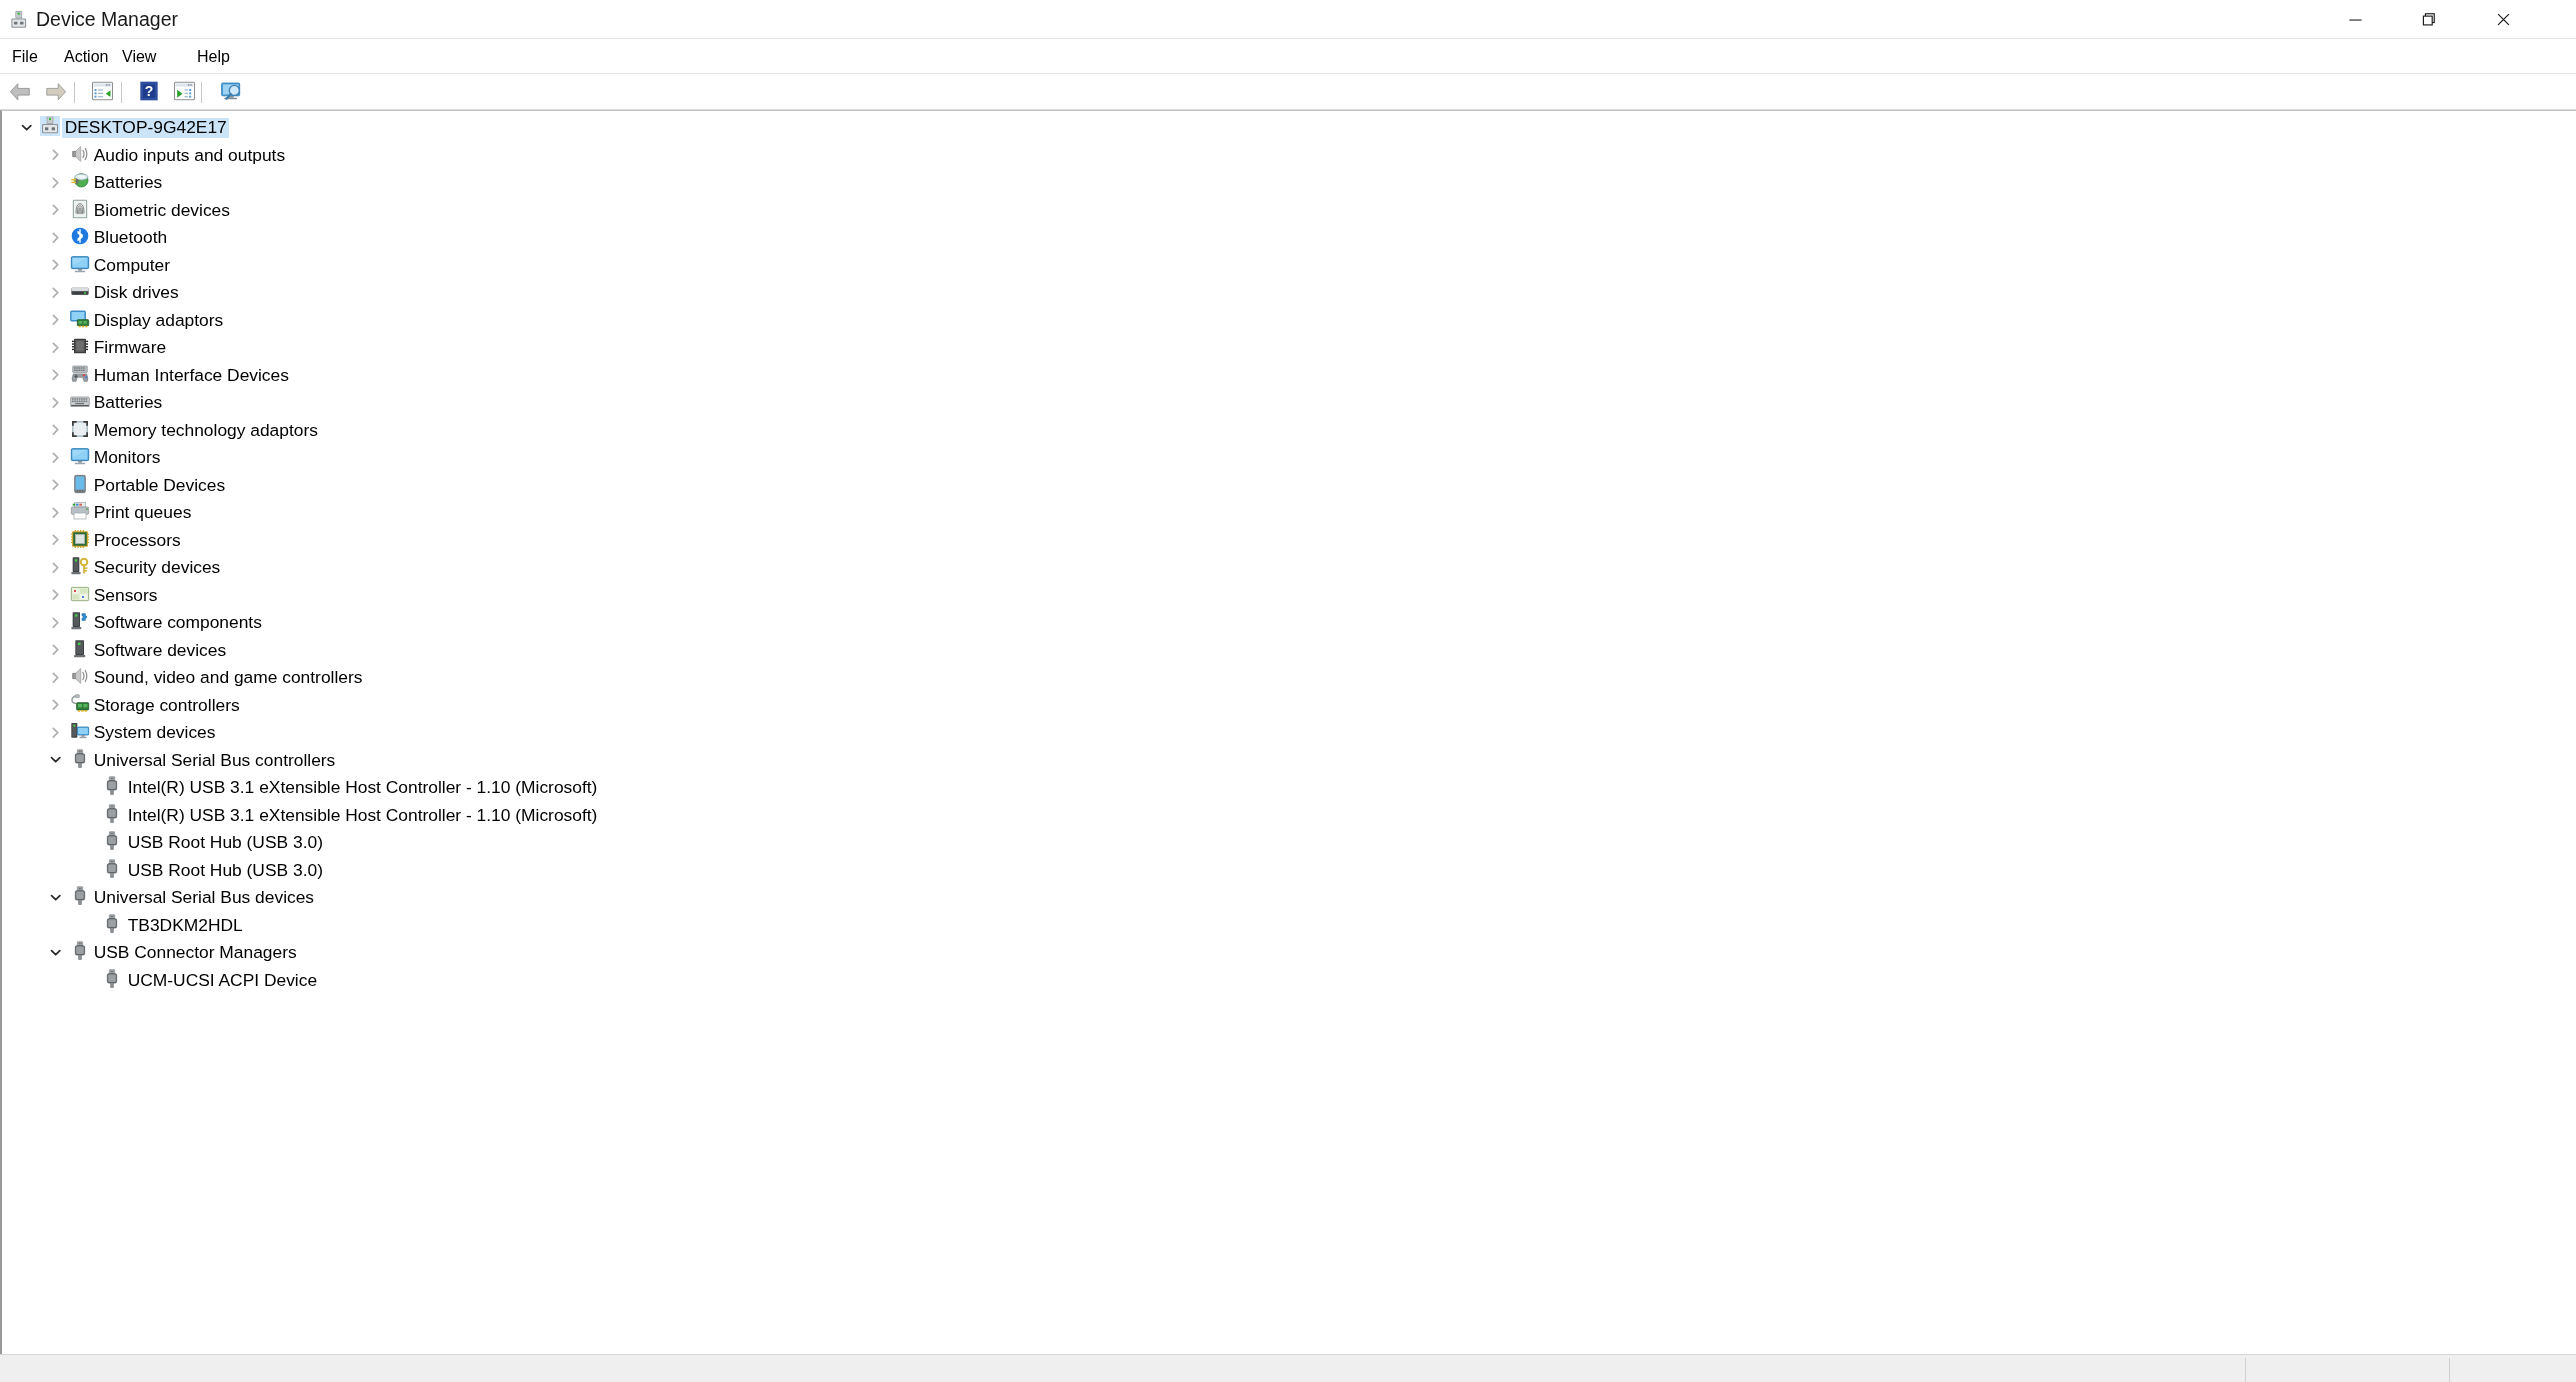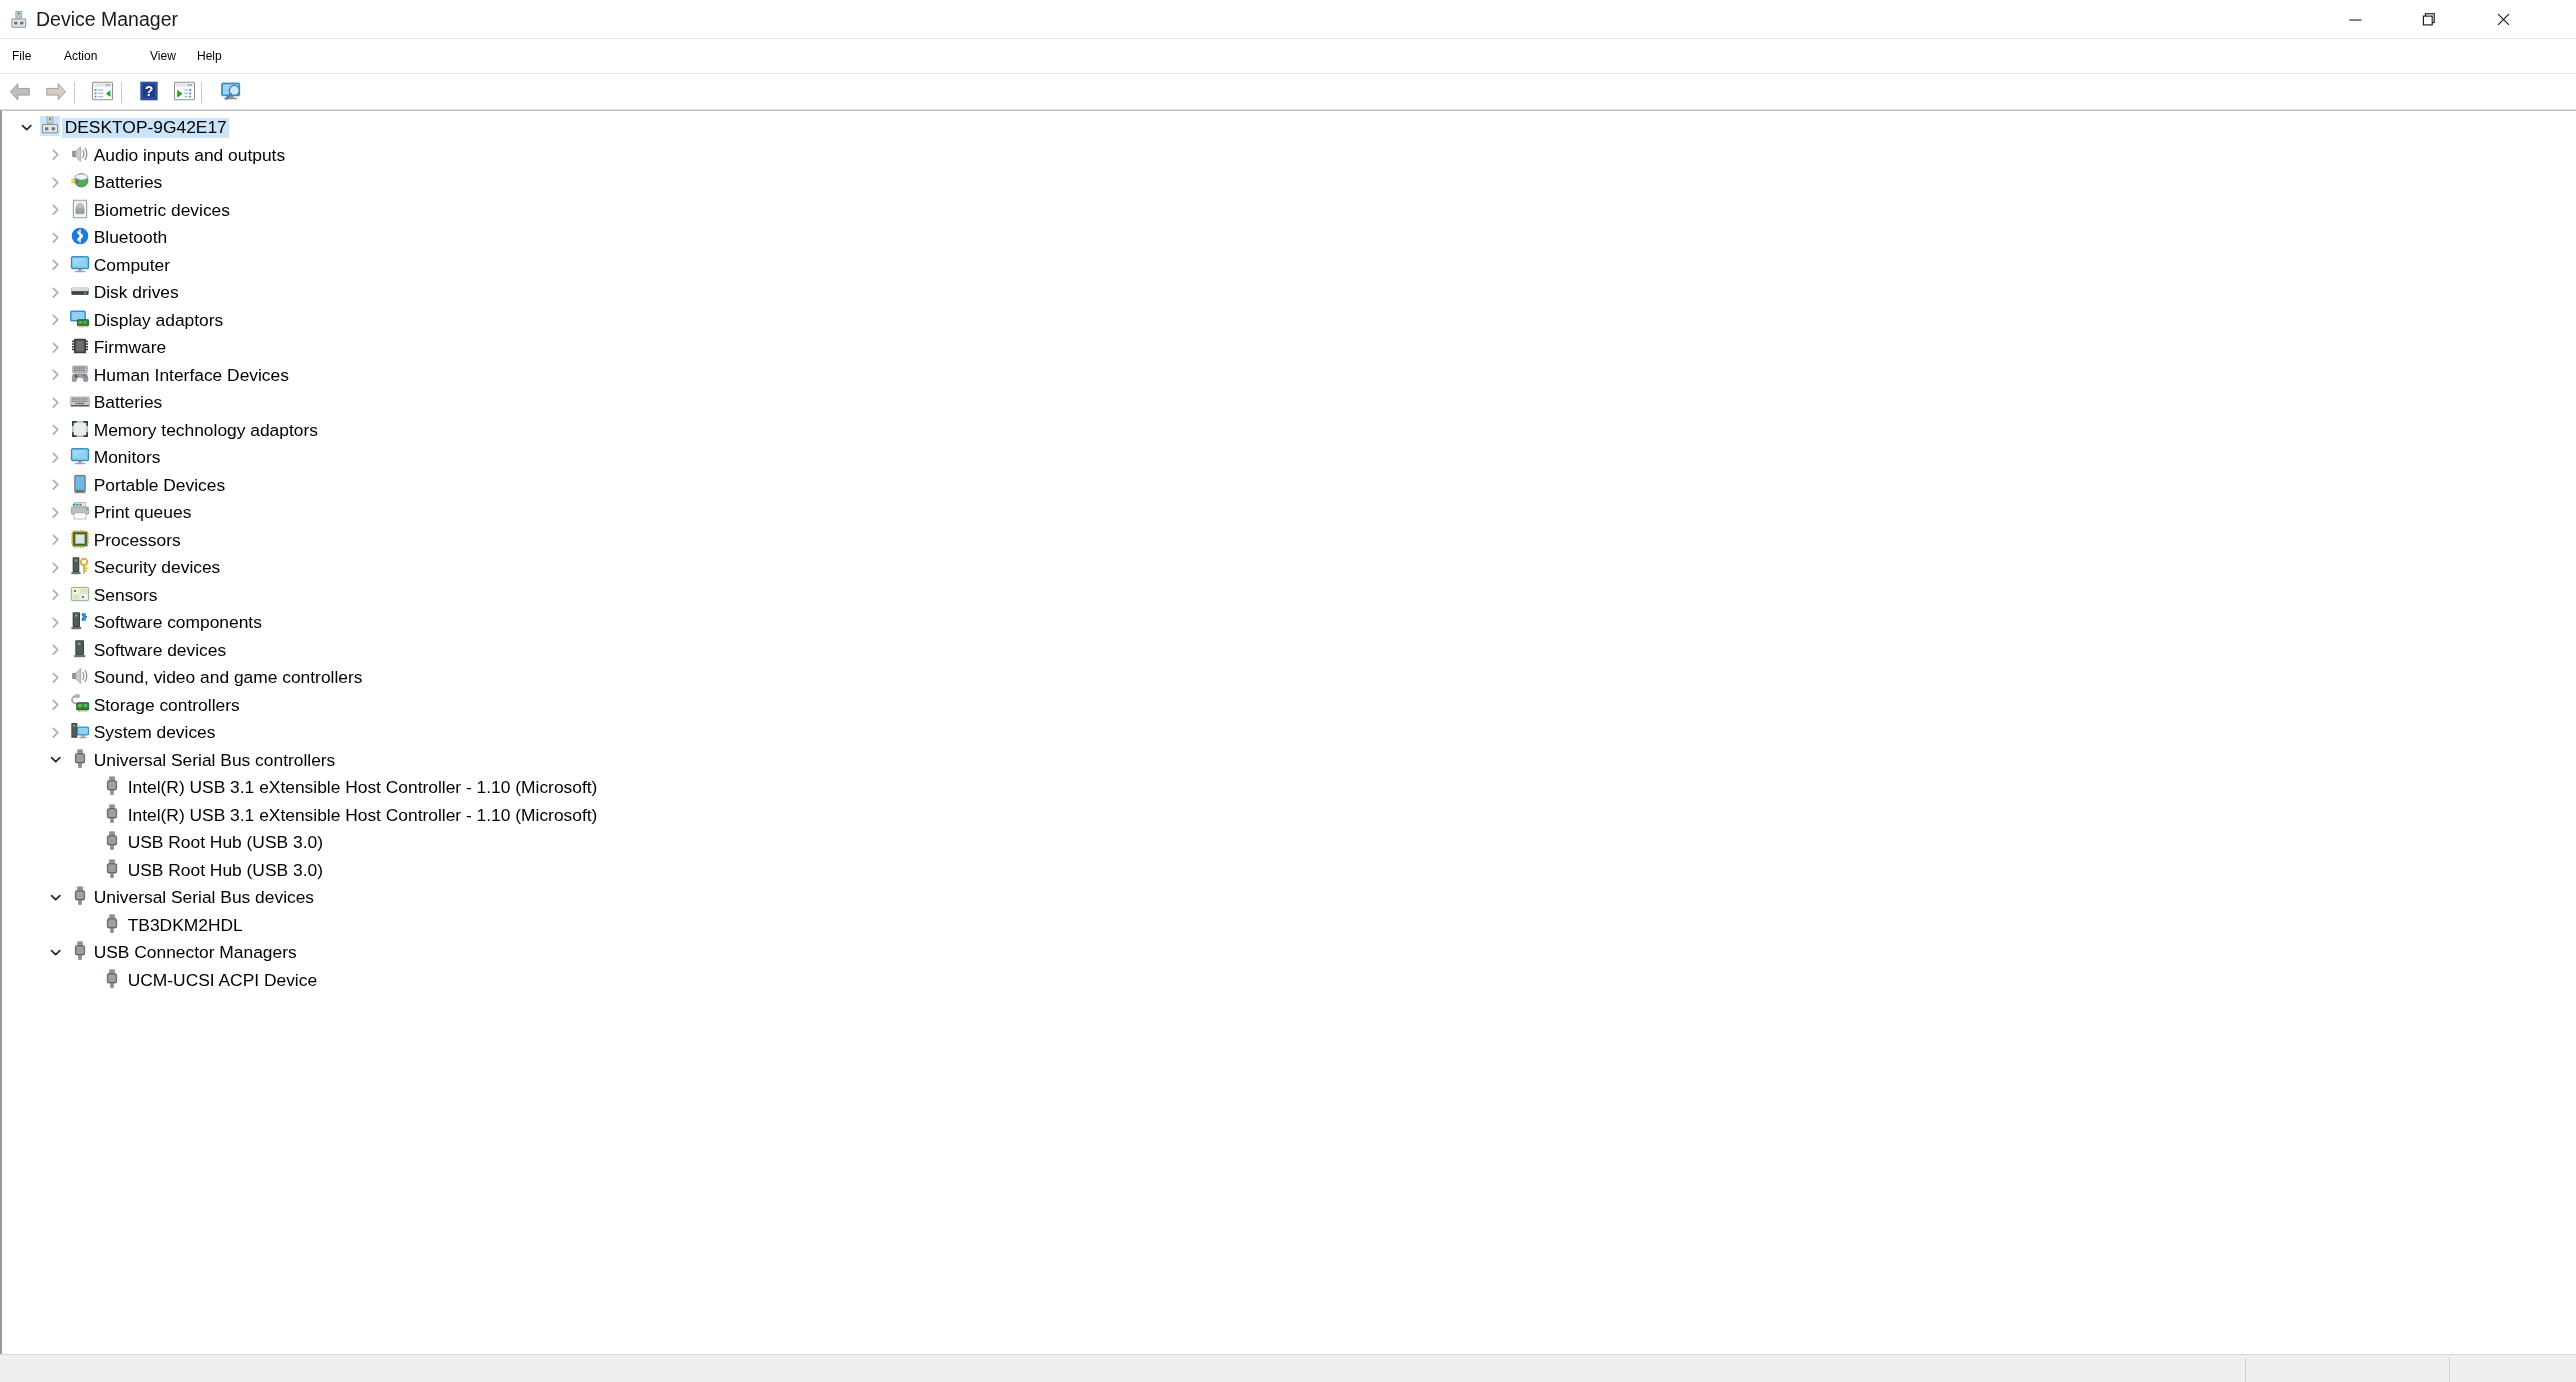--- a/index.html
+++ b/index.html
@@ -84,21 +84,21 @@
     height: 36px;
     background: #ffffff;
     border-top: 0.7px solid #e6e6e6;
     border-bottom: 0.7px solid #e6e6e6;
     box-sizing: border-box;
   }
   .menu-item {
     position: absolute;
     top: 6.7px;
     height: 21.5px;
-    font-size: 12px;
+    font-size: 16px;
     line-height: 21.5px;
     color: #000000;
     white-space: nowrap;
     cursor: default;
     text-align: center;
   }
 
   
   #toolbar {
     position: absolute;
@@ -258,21 +258,21 @@
   <button class="wbtn" id="btn-close">
     <svg width="23" height="23" viewBox="0 0 34 34">
       <path d="M9 9 L25 25 M25 9 L9 25" stroke="#1a1a1a" stroke-width="1.8" fill="none"></path>
     </svg>
   </button>
 </div>
 
 <div id="menubar">
   <span class="menu-item" style="left:12px">File</span>
   <span class="menu-item" style="left:64px">Action</span>
-  <span class="menu-item" style="left:150px">View</span>
+  <span class="menu-item" style="left:122px">View</span>
   <span class="menu-item" style="left:197px">Help</span>
 </div>
 
 <div id="toolbar">
 
   <div class="tb-btn" style="left:4px">
     <svg width="23" height="21.5" viewBox="0 0 34 32">
       <path d="M13 4 L13 11 L30 11 L30 21 L13 21 L13 28 L2 16 Z" fill="#bfbfbf" stroke="#8a8a8a" stroke-width="1.2" stroke-linejoin="round"></path>
     </svg>
   </div>

